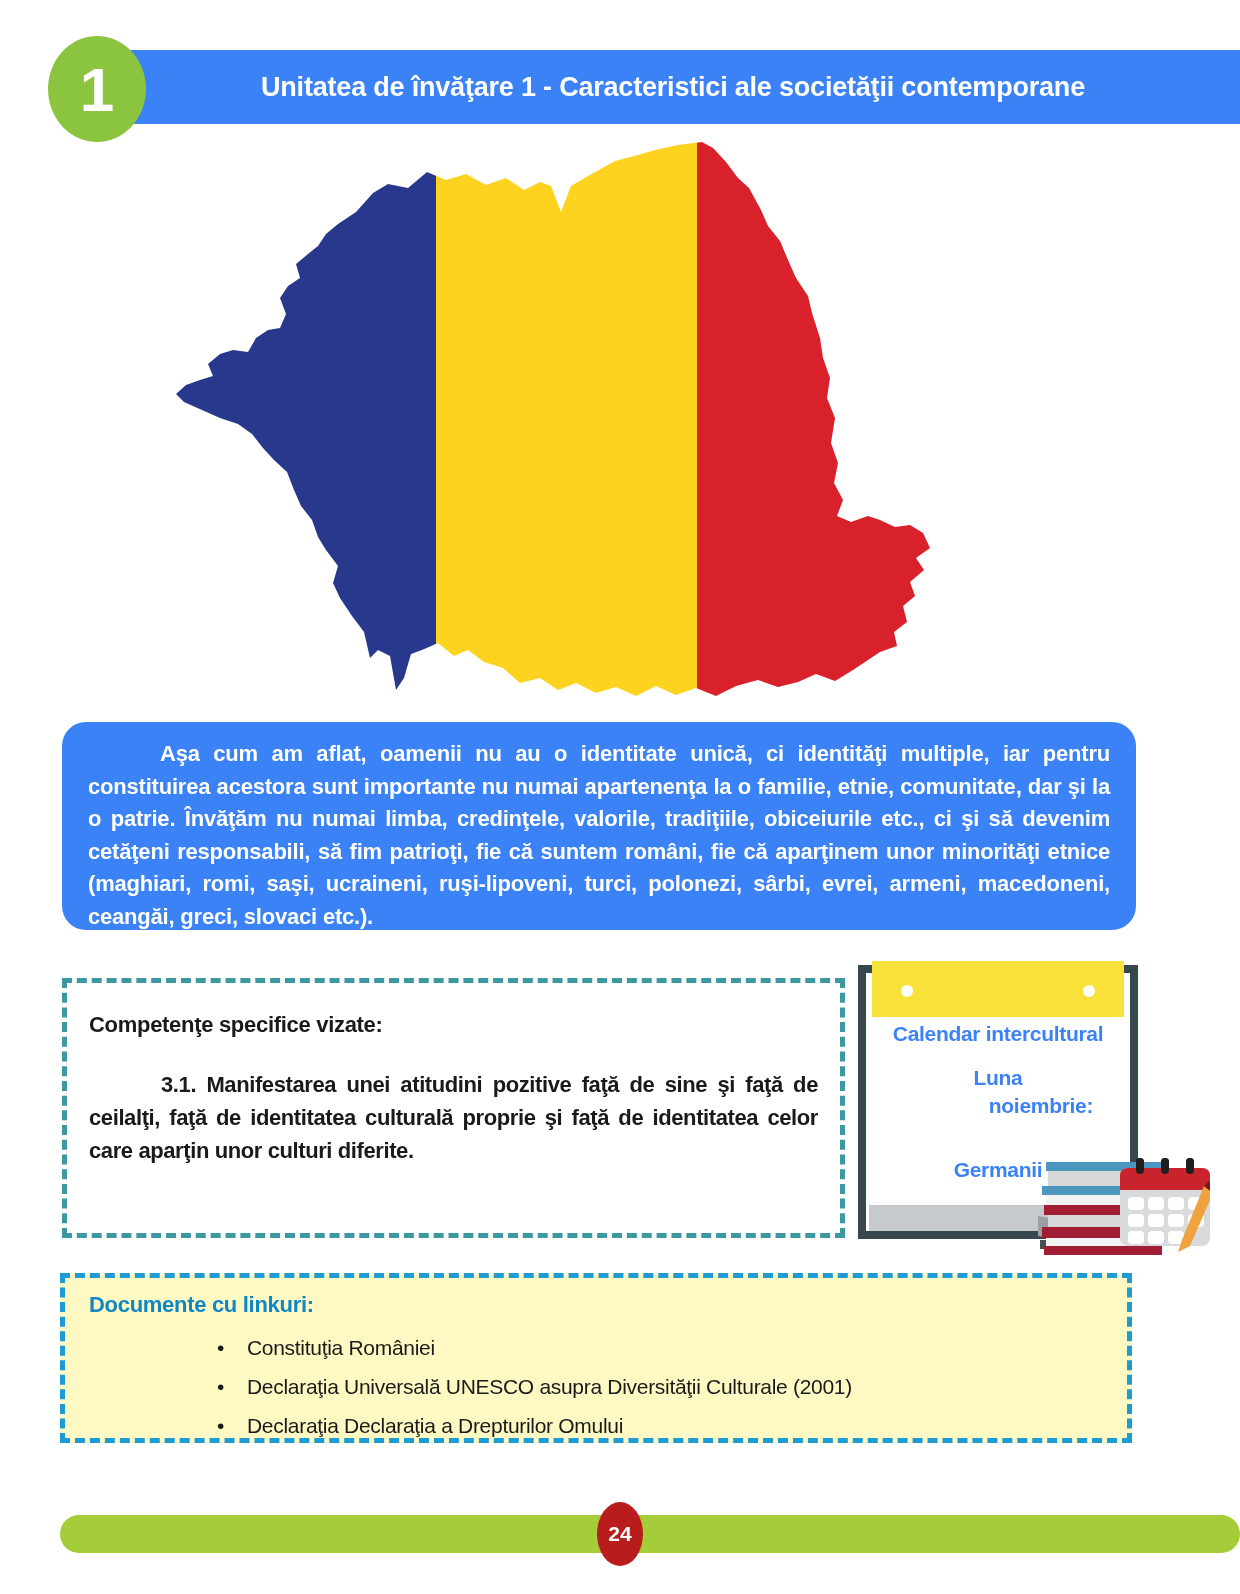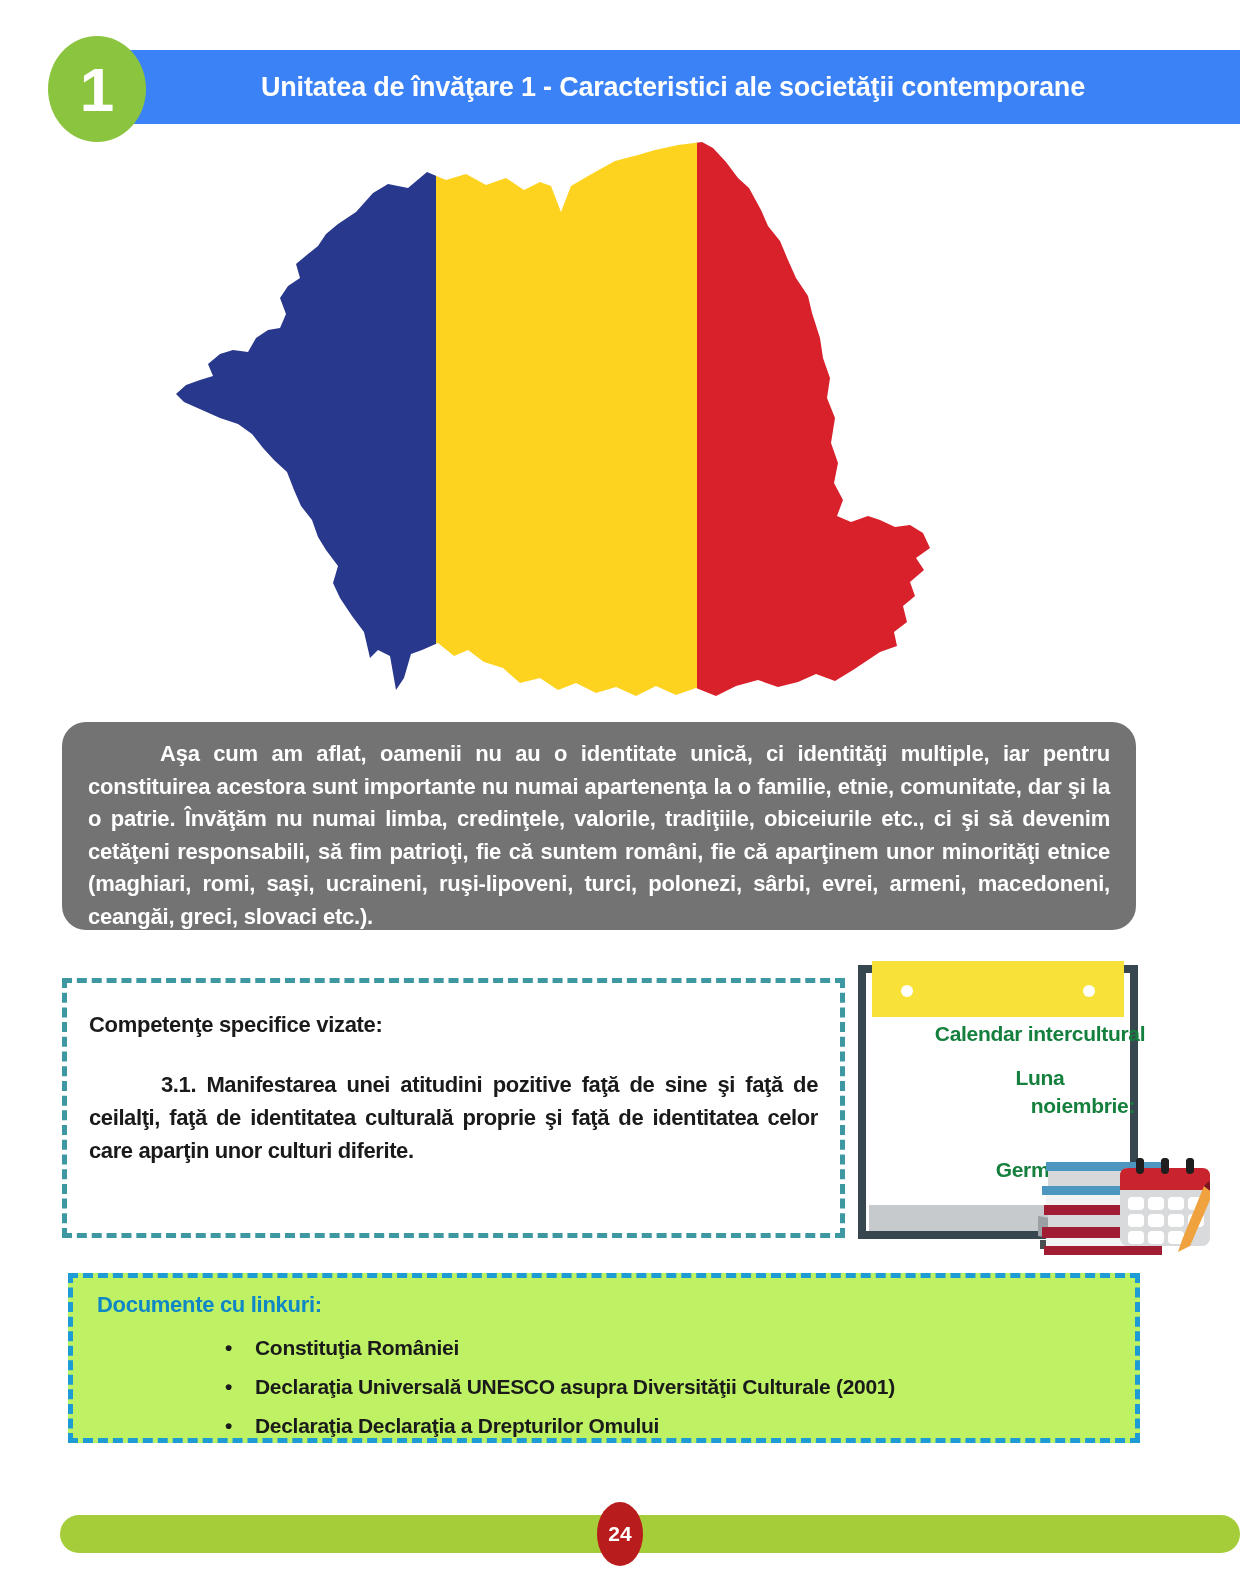--- a/index.html
+++ b/index.html
@@ -18,21 +18,21 @@
   .unit-badge{
     position:absolute;left:48px;top:36px;width:98px;height:106px;border-radius:50%;
     background:#8bc53f;display:flex;align-items:center;justify-content:center;z-index:2;
   }
   .unit-badge span{color:#ffffff;font-size:62px;font-weight:bold;}
   
   .map-wrap{position:absolute;left:168px;top:138px;width:790px;height:570px;}
   
   .intro-box{
     position:absolute;left:62px;top:722px;width:1074px;height:208px;
-    background:#737373;border-radius:24px;box-sizing:border-box;
+    background:#3b82f6;border-radius:24px;box-sizing:border-box;
     padding:16px 26px 0 26px;
   }
   .intro-box p{
     margin:0;color:#ffffff;font-size:22px;font-weight:bold;line-height:32.5px;
     text-align:justify;text-indent:72px;letter-spacing:-0.2px;
   }
   
   .competente-box{
     position:absolute;left:62px;top:978px;width:783px;height:260px;
     border:5px dashed #3e98a1;box-sizing:border-box;padding:12px 22px 0 22px;background:#ffffff;
@@ -54,37 +54,37 @@
   }
   .calendar-top{
     position:absolute;left:872px;top:961px;width:252px;height:56px;background:#f8e23a;z-index:3;
   }
   .calendar-dot{
     position:absolute;width:12px;height:12px;border-radius:50%;background:#ffffff;top:985px;z-index:4;
   }
   .calendar-dot.left{left:901px;}
   .calendar-dot.right{left:1083px;}
   .calendar-text{
-    position:absolute;left:858px;width:280px;text-align:center;color:#15803d;
-    font-weight:bold;font-size:21px;z-index:4;letter-spacing:-0.3px;margin-left:42px;
+    position:absolute;left:858px;width:280px;text-align:center;color:#3b82f6;
+    font-weight:bold;font-size:21px;z-index:4;letter-spacing:-0.3px;
   }
   .cal-title{top:1022px;}
   .cal-line1{top:1066px;}
   .cal-line2{top:1094px;padding-left:43px;}
   .cal-line3{top:1158px;}
   .books-illustration{position:absolute;left:1038px;top:1156px;width:172px;height:100px;z-index:5;}
   
   .documente-box{
-    position:absolute;left:68px;top:1273px;width:1072px;height:170px;
-    border:5px dashed #1d9bd5;box-sizing:border-box;padding:14px 20px 0 24px;background:#bef264;
+    position:absolute;left:60px;top:1273px;width:1072px;height:170px;
+    border:5px dashed #1d9bd5;box-sizing:border-box;padding:14px 20px 0 24px;background:#fef9c3;
   }
   .documente-heading{margin:0 0 10px 0;color:#0f87c6;font-size:22px;font-weight:bold;letter-spacing:-0.3px;}
   .documente-box ul{margin:0;padding:0 0 0 128px;list-style:none;}
   .documente-box li{
-    position:relative;color:#1a1a1a;font-size:21px;font-weight:bold;line-height:39px;
+    position:relative;color:#1a1a1a;font-size:21px;font-weight:normal;line-height:39px;
     letter-spacing:-0.3px;padding-left:30px;
   }
   .documente-box li::before{
     content:"\2022";position:absolute;left:0;top:0;font-size:21px;color:#1a1a1a;
   }
   
   .footer-bar{
     position:absolute;left:60px;top:1515px;width:1180px;height:38px;
     background:#a5cd39;border-radius:20px;z-index:1;
   }

